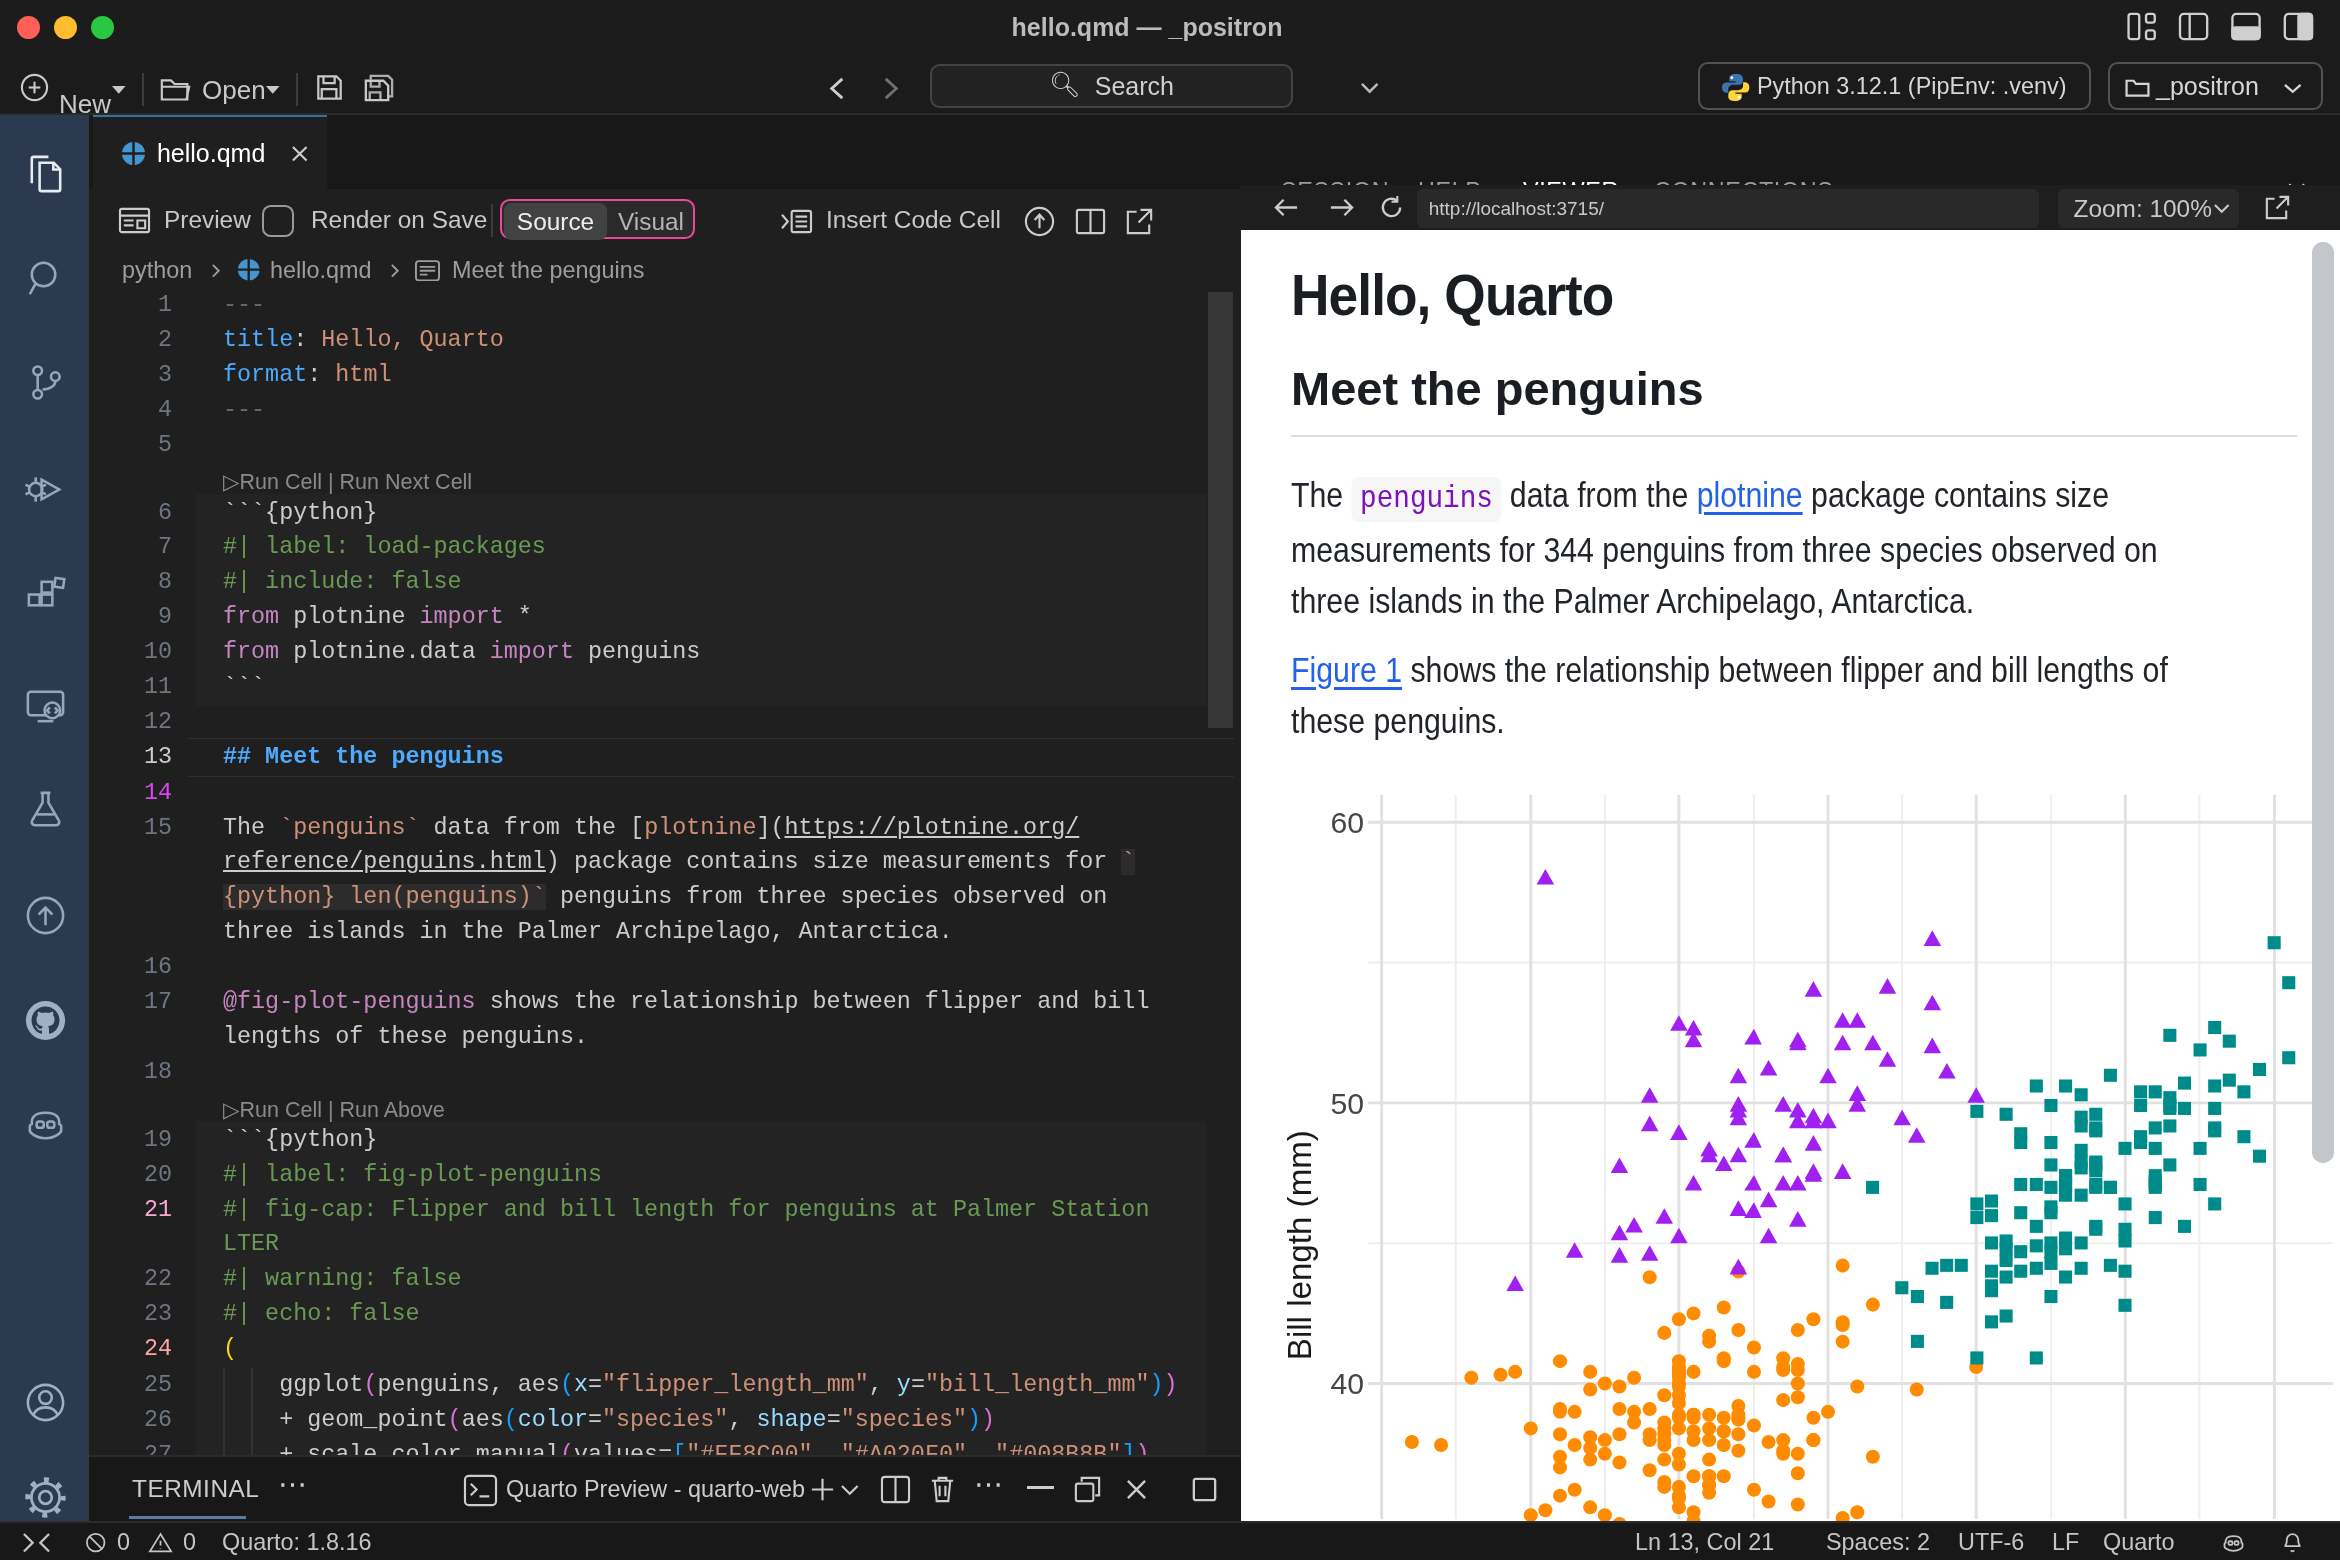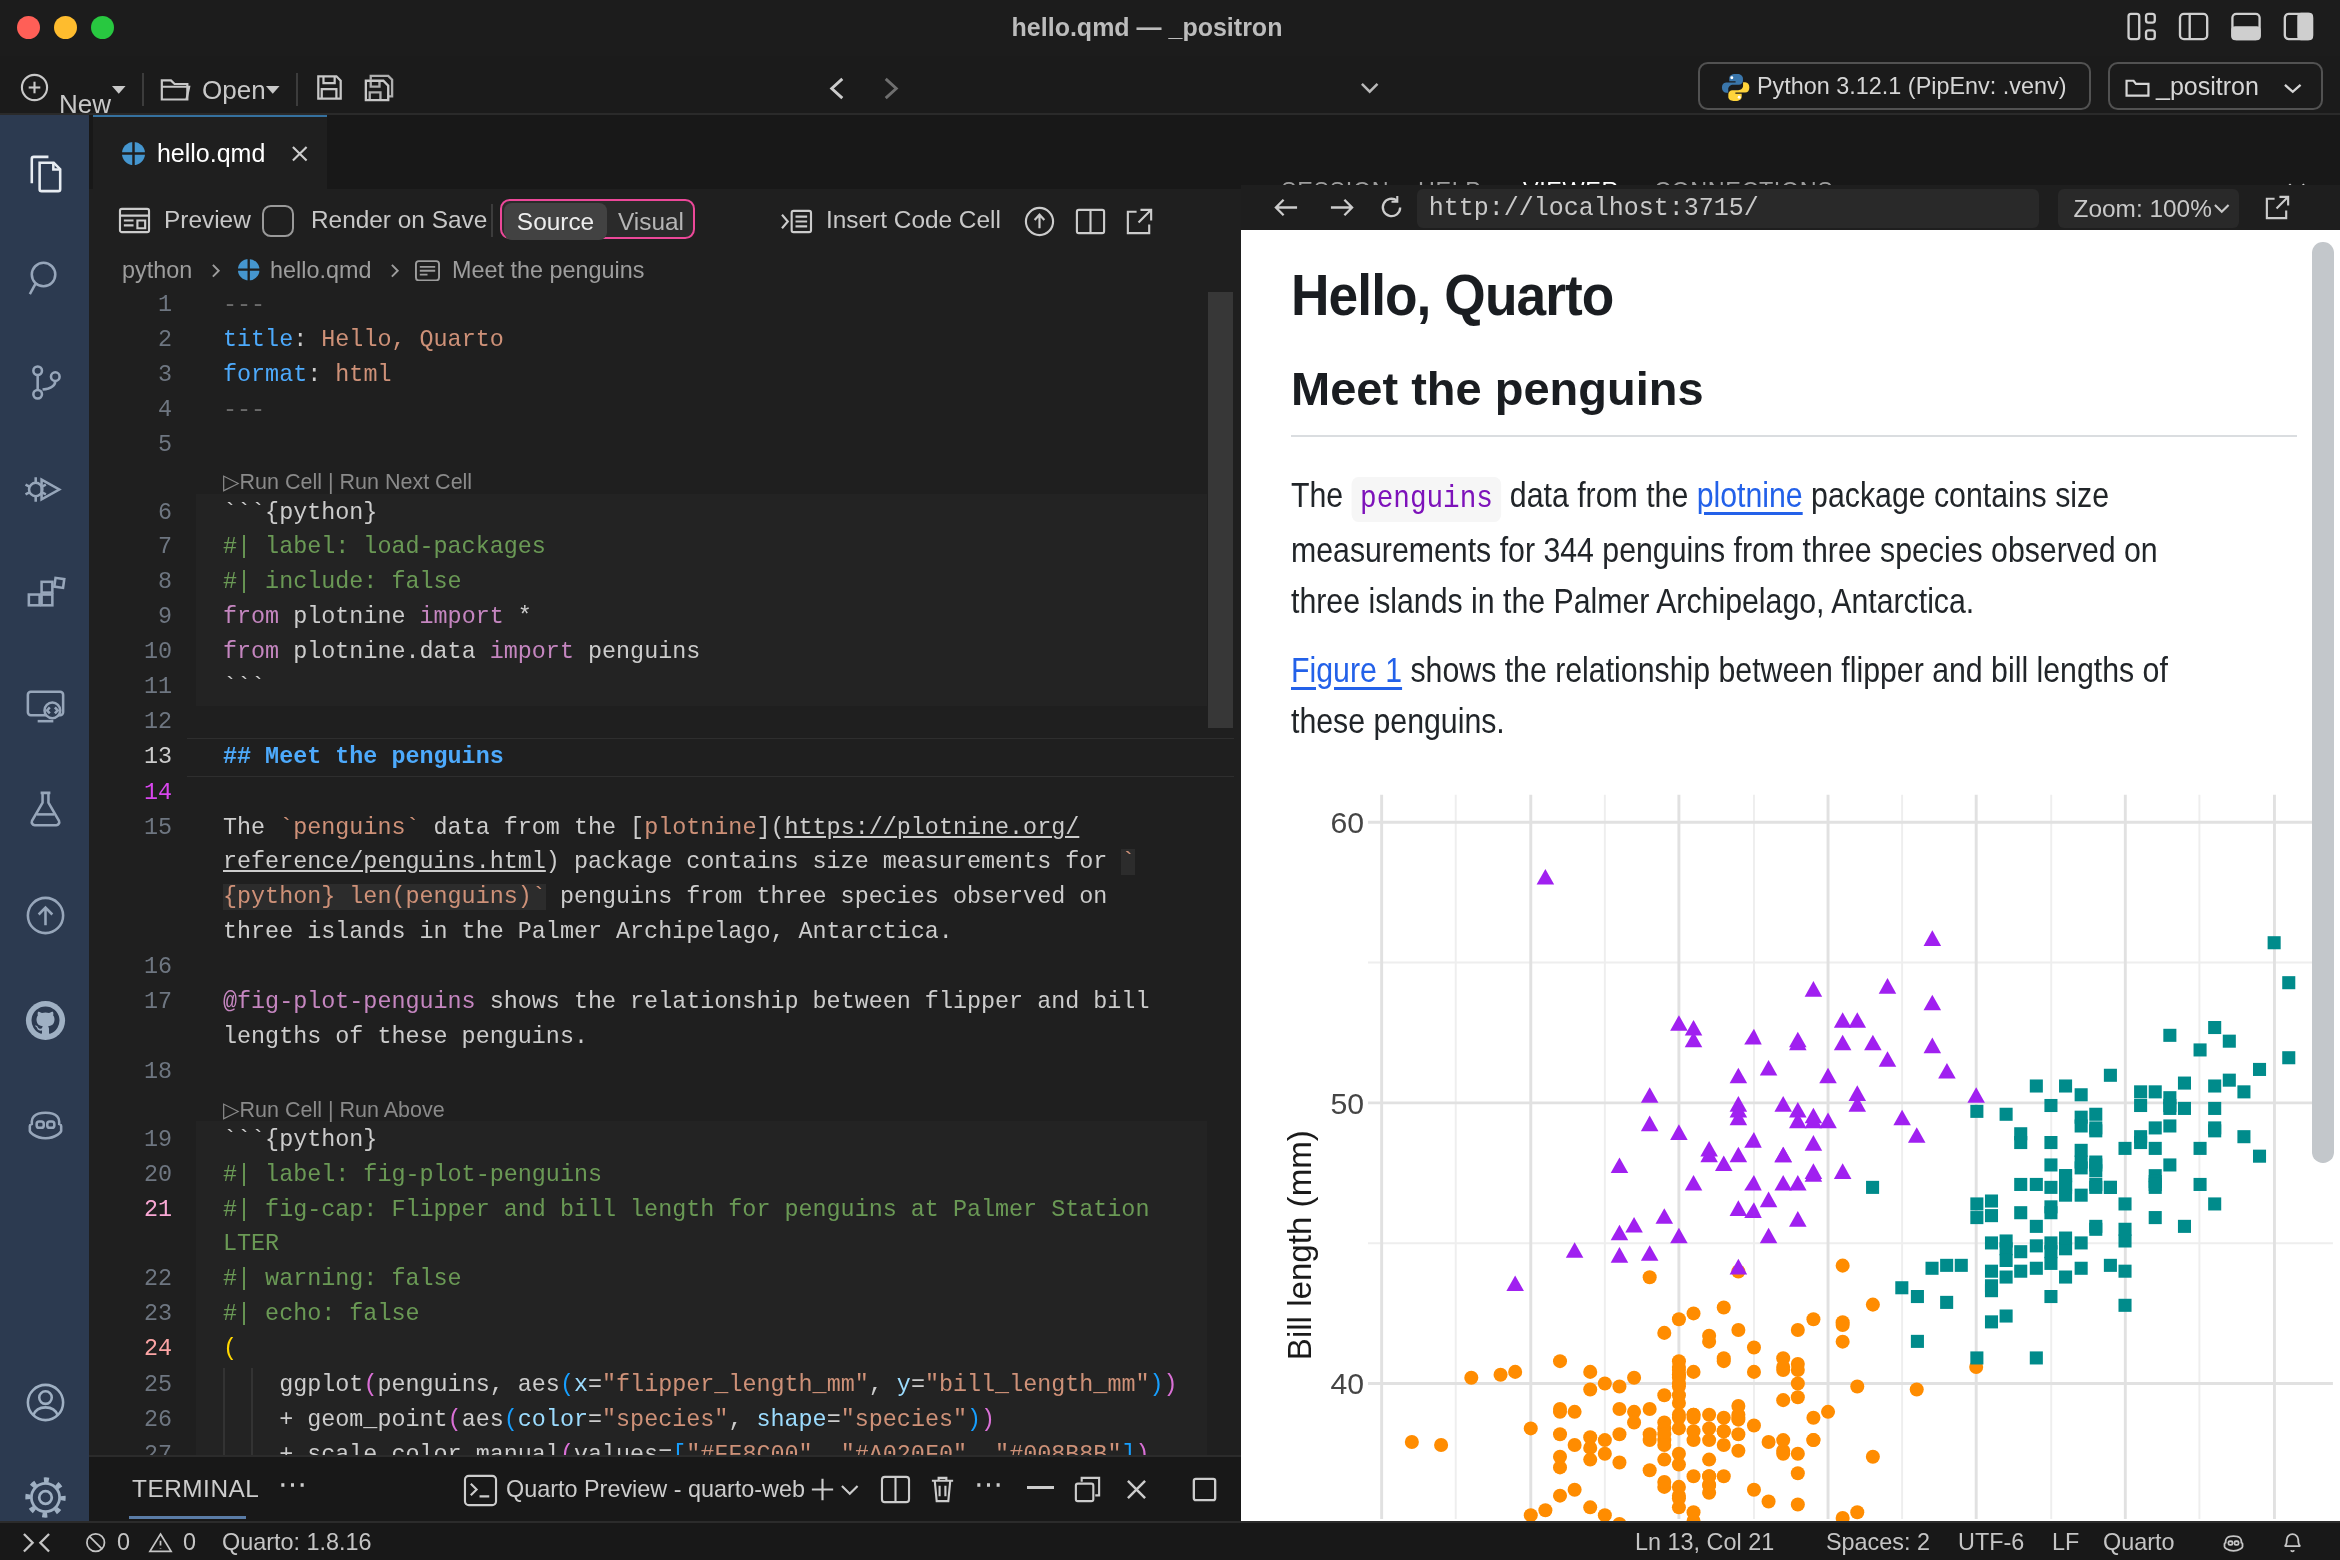--- a/index.html
+++ b/index.html
@@ -52,21 +52,21 @@
   color:#cccccc; font-size:24.4px; }
 
 #statusbar { left:0; top:1521px; width:2341px; height:39px; background:#181818; border-top:2px solid #2b2b2b;
   color:#c5c5c5; font-size:23.4px; }
 
 
 #panel { left:1241px; top:115px; width:1100px; height:1406px; background:#181818; }
 #ptabs { left:0; top:0; width:1100px; height:70px; color:#9d9d9d; font-size:23.4px; letter-spacing:0.6px;margin-top:40px; }
 #purlrow { left:0; top:70px; width:1100px; height:45px; background:#1e1e1e; }
 #urlbox { left:176px; top:3.9px; width:622px; height:39px; background:#292929; border-radius:5.9px;
-  color:#c9c9c9; font-size:25px; line-height:39px;font-family:Liberation Mono, monospace; }
+  color:#c9c9c9; font-size:19px; line-height:39px; }
 #zoombox { left:817px; top:3.9px; width:181px; height:39px; background:#292929; border-radius:5.9px;
   color:#c9c9c9; font-size:24.4px; line-height:39px; }
 #viewer { left:0; top:115px; width:1100px; height:1291px; background:#ffffff; overflow:hidden; color:#1d2129; }
 #vh1 { left:50px; top:32px; font-size:57px; font-weight:700; letter-spacing:-1px; color:#1a1d21; transform:scaleX(.935); transform-origin:0 0; white-space:nowrap;}
 #vh2 { left:50px; top:131px; font-size:47px; font-weight:700; letter-spacing:0px; color:#1a1d21; white-space:nowrap;}
 #vhr { left:50px; top:205px; width:1006px; height:2px; background:#dadde0; }
 .vp { position:absolute; left:50px; font-size:35px; line-height:51px; color:#212529; white-space:nowrap; transform:scaleX(.865); transform-origin:0 0; }
 .chip { font-family:"Liberation Mono", monospace; font-size:32px; color:#7d12ba; background:#f6f6f6;
   border-radius:7.8px; padding:2.9px 9.8px 4.9px 9.8px; }
 .lnk { color:#2361e9; text-decoration:underline; text-underline-offset:4.9px; }
@@ -123,20 +123,21 @@
       <path d="M7 9h18l5 5v15H7z"></path>
         <path d="M12 9v6h9V9M11 29v-8h11v8M30 25h4V8l-4-4H12v4" opacity=".85"></path>
     </svg>
 
     <svg class="abs" style="left:825px; top:17.6px;" width="25" height="29" viewBox="0 0 26 30" fill="none" stroke="#cccccc" stroke-width="3">
         <path d="M18 5L7 15l11 10"></path>
       </svg>
     <svg class="abs" style="left:878px; top:17.6px;" width="25" height="29" viewBox="0 0 26 30" fill="none" stroke="#6f6f6f" stroke-width="3">
         <path d="M8 5l11 10L8 25"></path>
       </svg>
+    <div id="searchbox" class="abs"><span style="position:relative; top:-2px;">🔍︎</span>&nbsp; Search</div>
     <svg class="abs" style="left:1358px; top:25px;" width="23.4" height="13.7" viewBox="0 0 24 14" fill="none" stroke="#b9b9b9" stroke-width="2.6">
         <path d="M4 3l8 8 8-8"></path>
       </svg>
 
     <div class="obtn abs" style="left:1698px; width:393px; font-size:23.4px;">
       <svg class="abs" style="left:19.5px; top:7.8px;" width="31" height="31" viewBox="0 0 32 32">
         <path fill="#3a76ab" d="M15.9 2c-4 0-6.3 1.7-6.3 4.6v3h6.5v1.2H6.3C3.5 10.8 2 13 2 16.1c0 3 1.5 5.2 4.3 5.2h2.2v-3.5c0-2.6 2.3-4.6 5-4.6h6c2.3 0 4.2-1.9 4.2-4.2V6.6C23.7 4 21 2 18.2 2z"></path>
         <circle cx="12.2" cy="5.9" r="1.5" fill="#fff"></circle>
         <path fill="#ffd43b" d="M16.1 30c4 0 6.3-1.7 6.3-4.6v-3h-6.5v-1.2h10.1c2.8 0 4.3-2.2 4.3-5.3 0-3-1.5-5.2-4.3-5.2h-2.2v3.5c0 2.6-2.3 4.6-5 4.6h-6c-2.3 0-4.2 1.9-4.2 4.2v2.4C8.3 28 11 30 13.8 30z"></path>
         <circle cx="19.8" cy="26.1" r="1.5" fill="#fff"></circle>

